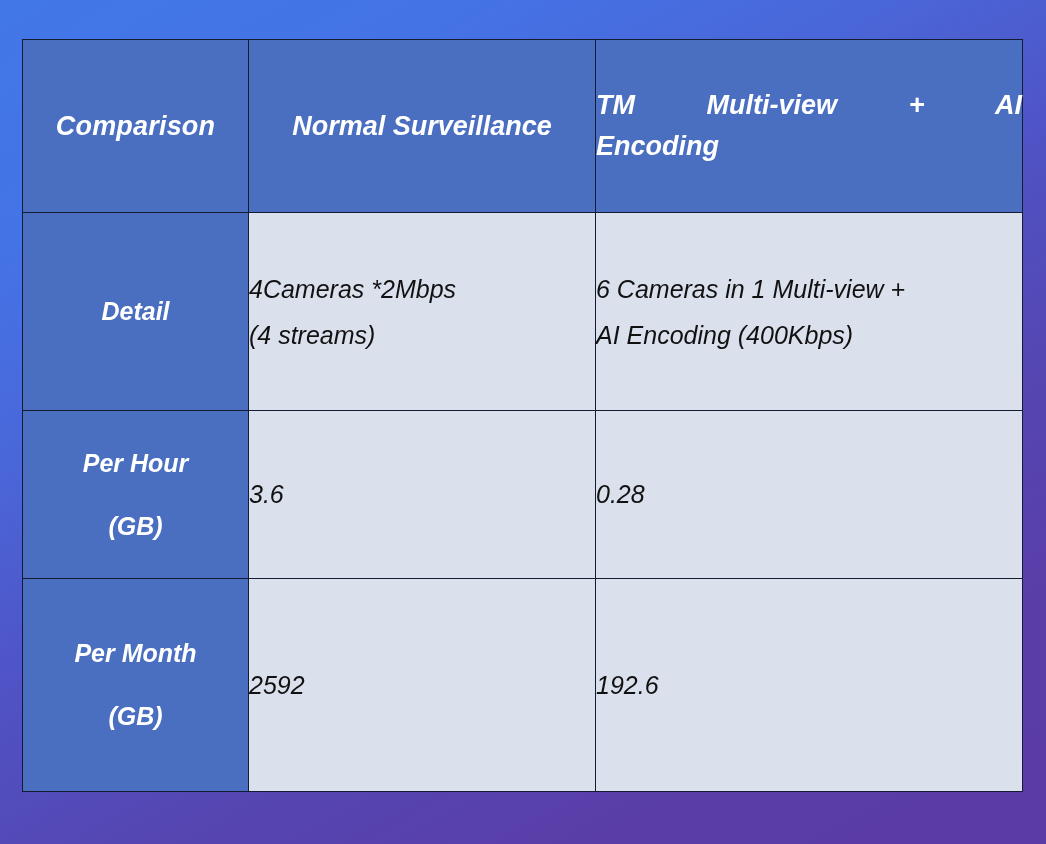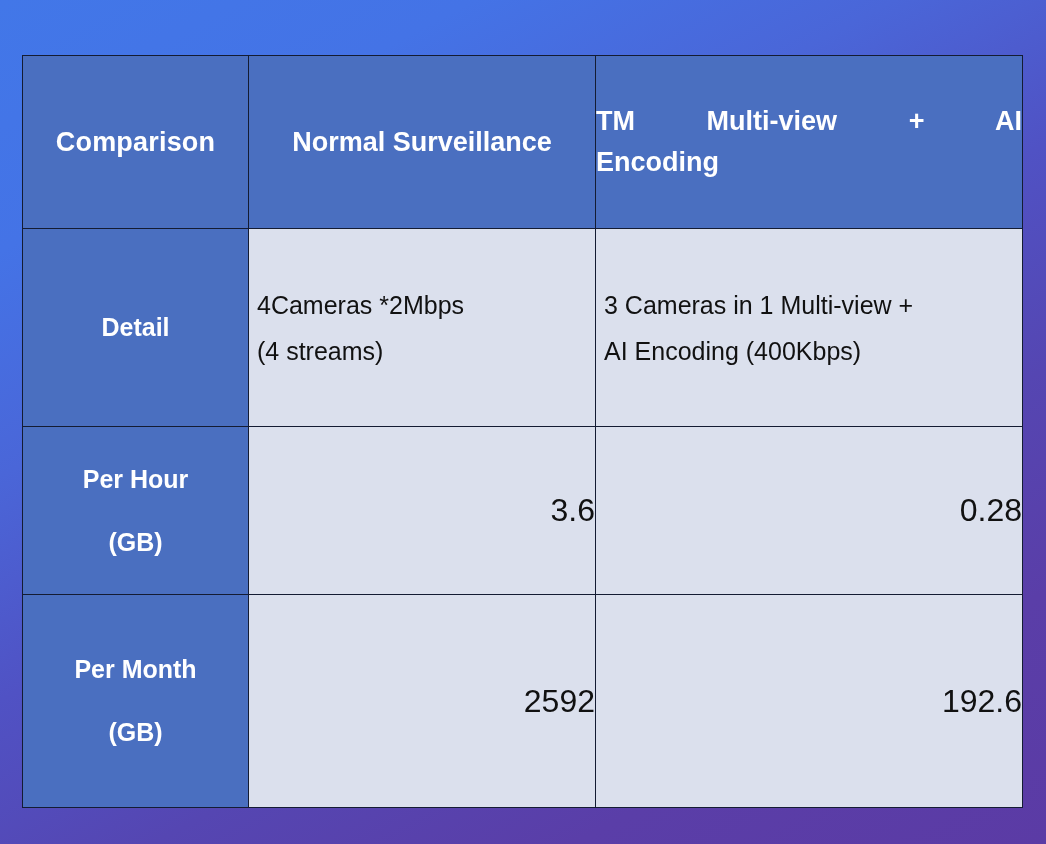--- a/index.html
+++ b/index.html
@@ -26,26 +26,27 @@
         #5052c4 50%,
         #5546b2 66%,
         #5a3ea8 82%,
         #5b3ba5 100%);
   }
 
   
   #comparison-table {
     position: absolute;
     left: 22px;
-    top: 55px;
+    top: 39px;
     width: 1000px;
     height: 753px;
     border-collapse: collapse;
     table-layout: fixed;
     box-sizing: border-box;
+    font-style: italic;
   }
 
   #comparison-table td {
     border: 1.6px solid #141c33;
     box-sizing: border-box;
     padding: 0;
     vertical-align: middle;
   }
 
   col.col-label  { width: 226px; }
@@ -106,26 +107,26 @@
   .row-label .line1 { display: block; }
   .row-label .line2 { display: block; margin-top: 38px; }
 
   
   .detail-text {
     padding: 0 16px;
     font-size: 25px;
     line-height: 1.85;
     text-align: left;
   }
-  .detail-text .dl { display: block; padding-left: 8px; }
+  .detail-text .dl { display: block; }
 
   
   .value-cell {
-    text-align: right;
-    font-size: 32px;
+    text-align: left;
+    font-size: 25px;
   }
 </style>
 </head>
 <body>
 
 <div id="slide">
 
   <table id="comparison-table">
     <colgroup>
       <col class="col-label">
@@ -149,21 +150,21 @@
 
       <tr class="row-detail">
         <td class="cell-blue row-label">
           <span class="line1">Detail</span>
         </td>
         <td class="cell-light detail-text">
           <span class="dl">4Cameras *2Mbps</span>
           <span class="dl">(4 streams)</span>
         </td>
         <td class="cell-light detail-text">
-          <span class="dl">3 Cameras in 1 Multi-view +</span>
+          <span class="dl">6 Cameras in 1 Multi-view +</span>
           <span class="dl">AI Encoding (400Kbps)</span>
         </td>
       </tr>
 
       <tr class="row-data">
         <td class="cell-blue row-label">
           <span class="line1">Per Hour</span>
           <span class="line2">(GB)</span>
         </td>
         <td class="cell-light value-cell">3.6</td>

